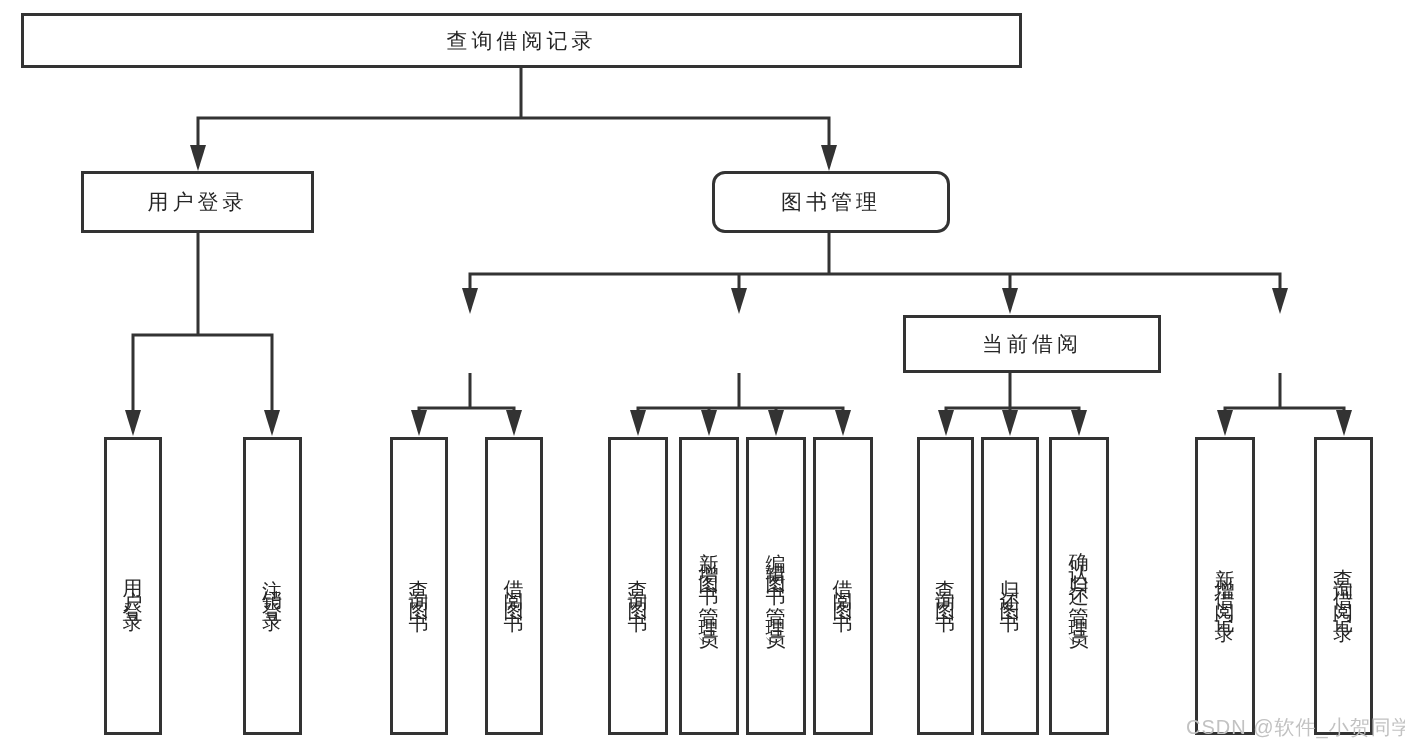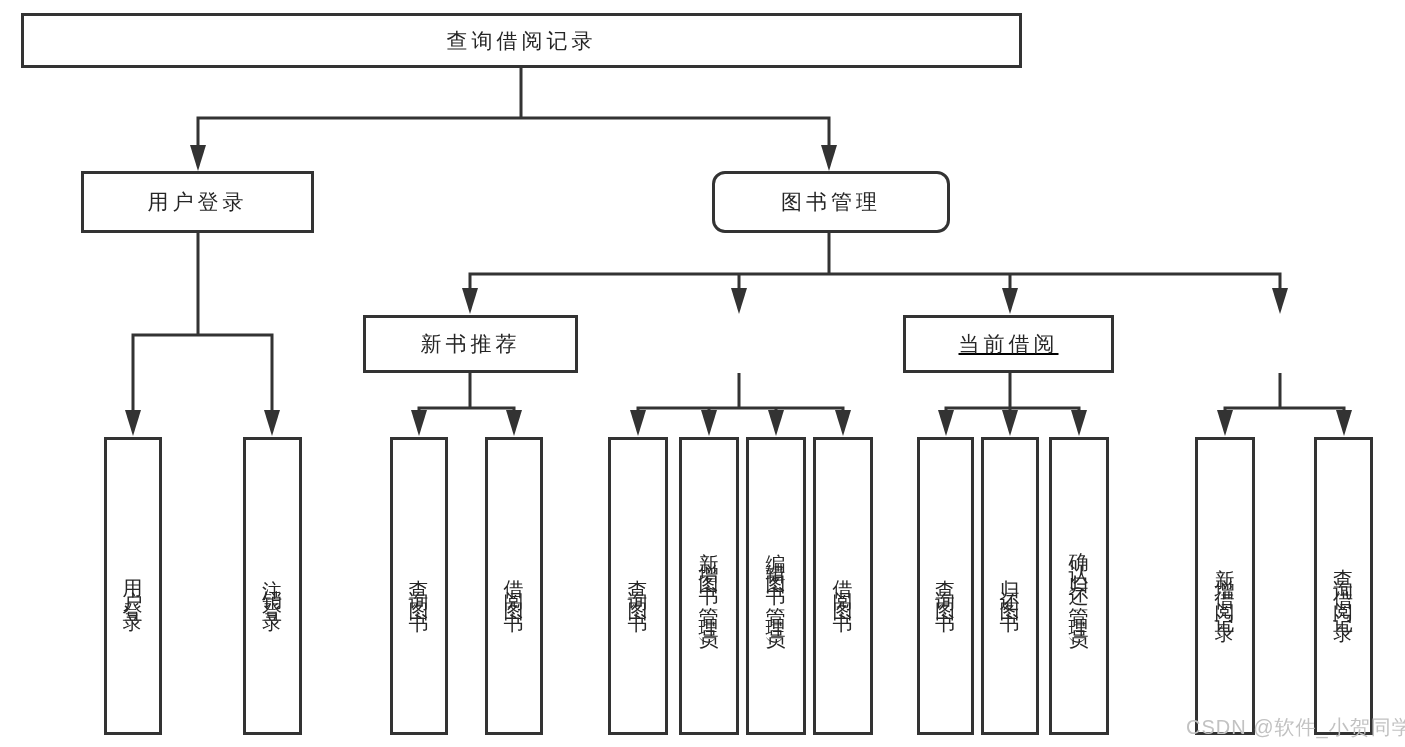--- a/index.html
+++ b/index.html
@@ -85,24 +85,21 @@
     <span class="hlabel">查询借阅记录</span>
   </div>
 
   <div class="node l2" style="left:81px;width:233px;">
     <span class="hlabel">用户登录</span>
   </div>
   <div class="node l2" style="left:712px;width:238px;border-radius:13px;">
     <span class="hlabel">图书管理</span>
   </div>
 
-  <div class="node l3" style="left:363px;width:215px;">
-    <span class="hlabel">新书推荐</span>
-  </div>
-  <div class="node l3" style="left:903px;width:211px;text-decoration:underline;">
+  <div class="node l3" style="left:903px;width:258px;">
     <span class="hlabel">当前借阅</span>
   </div>
 
   <div class="leaf" style="left:104px;width:58px;">
     <span class="vtext">用户登录</span>
   </div>
   <div class="leaf" style="left:243px;width:59px;">
     <span class="vtext">注销登录</span>
   </div>
 

